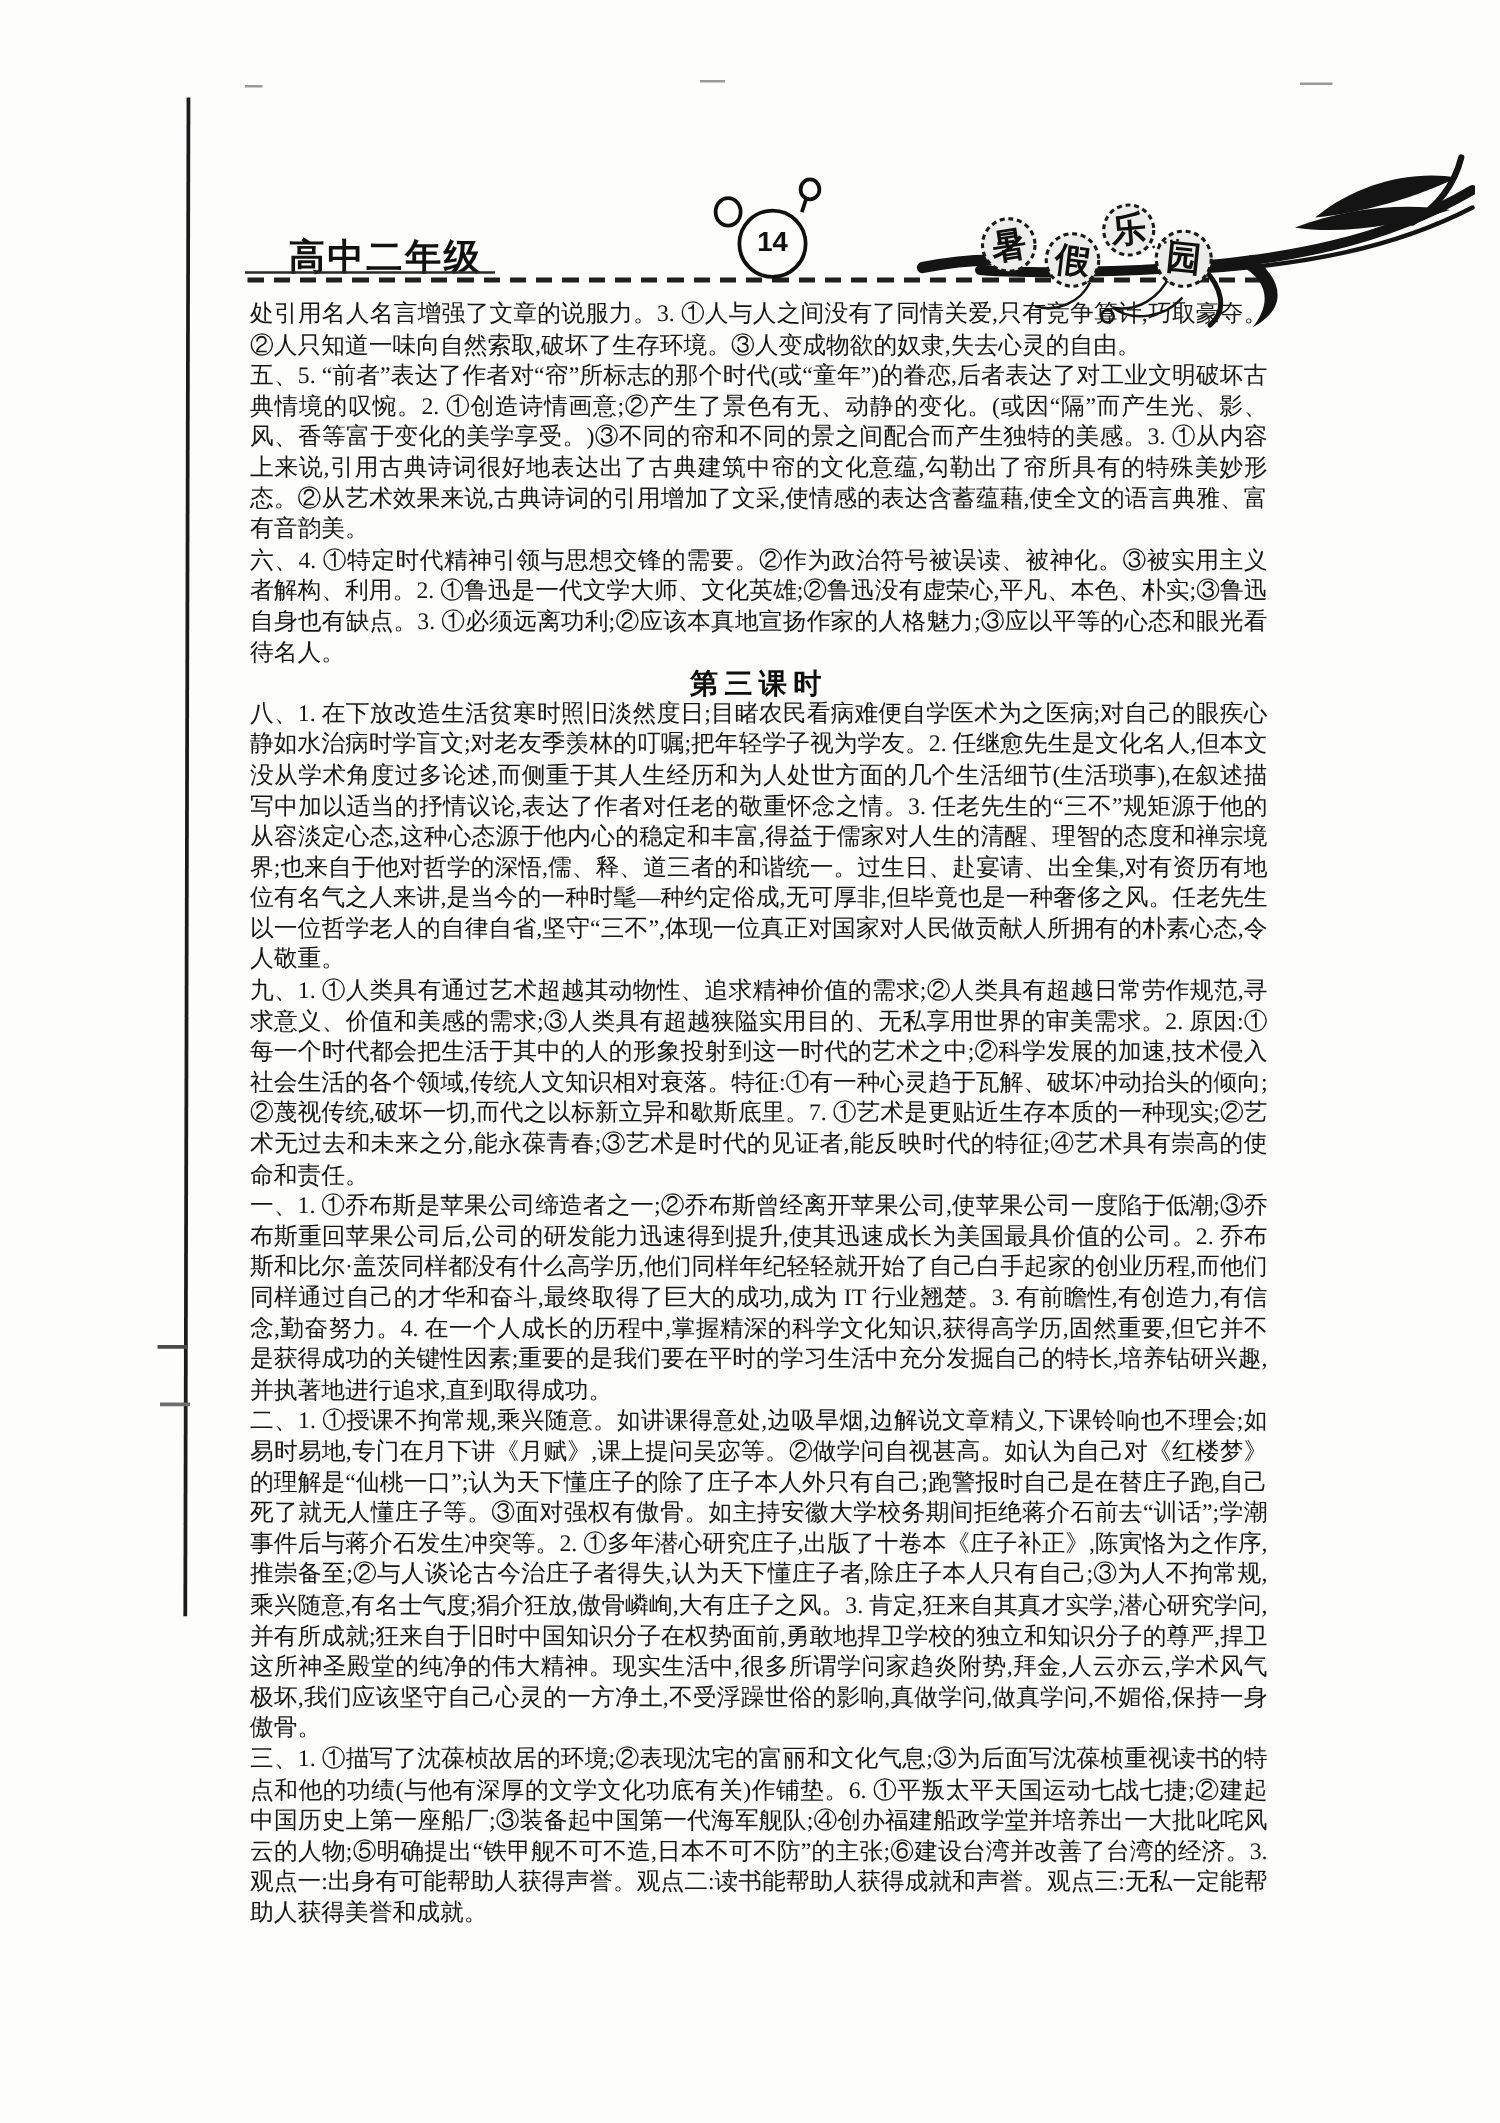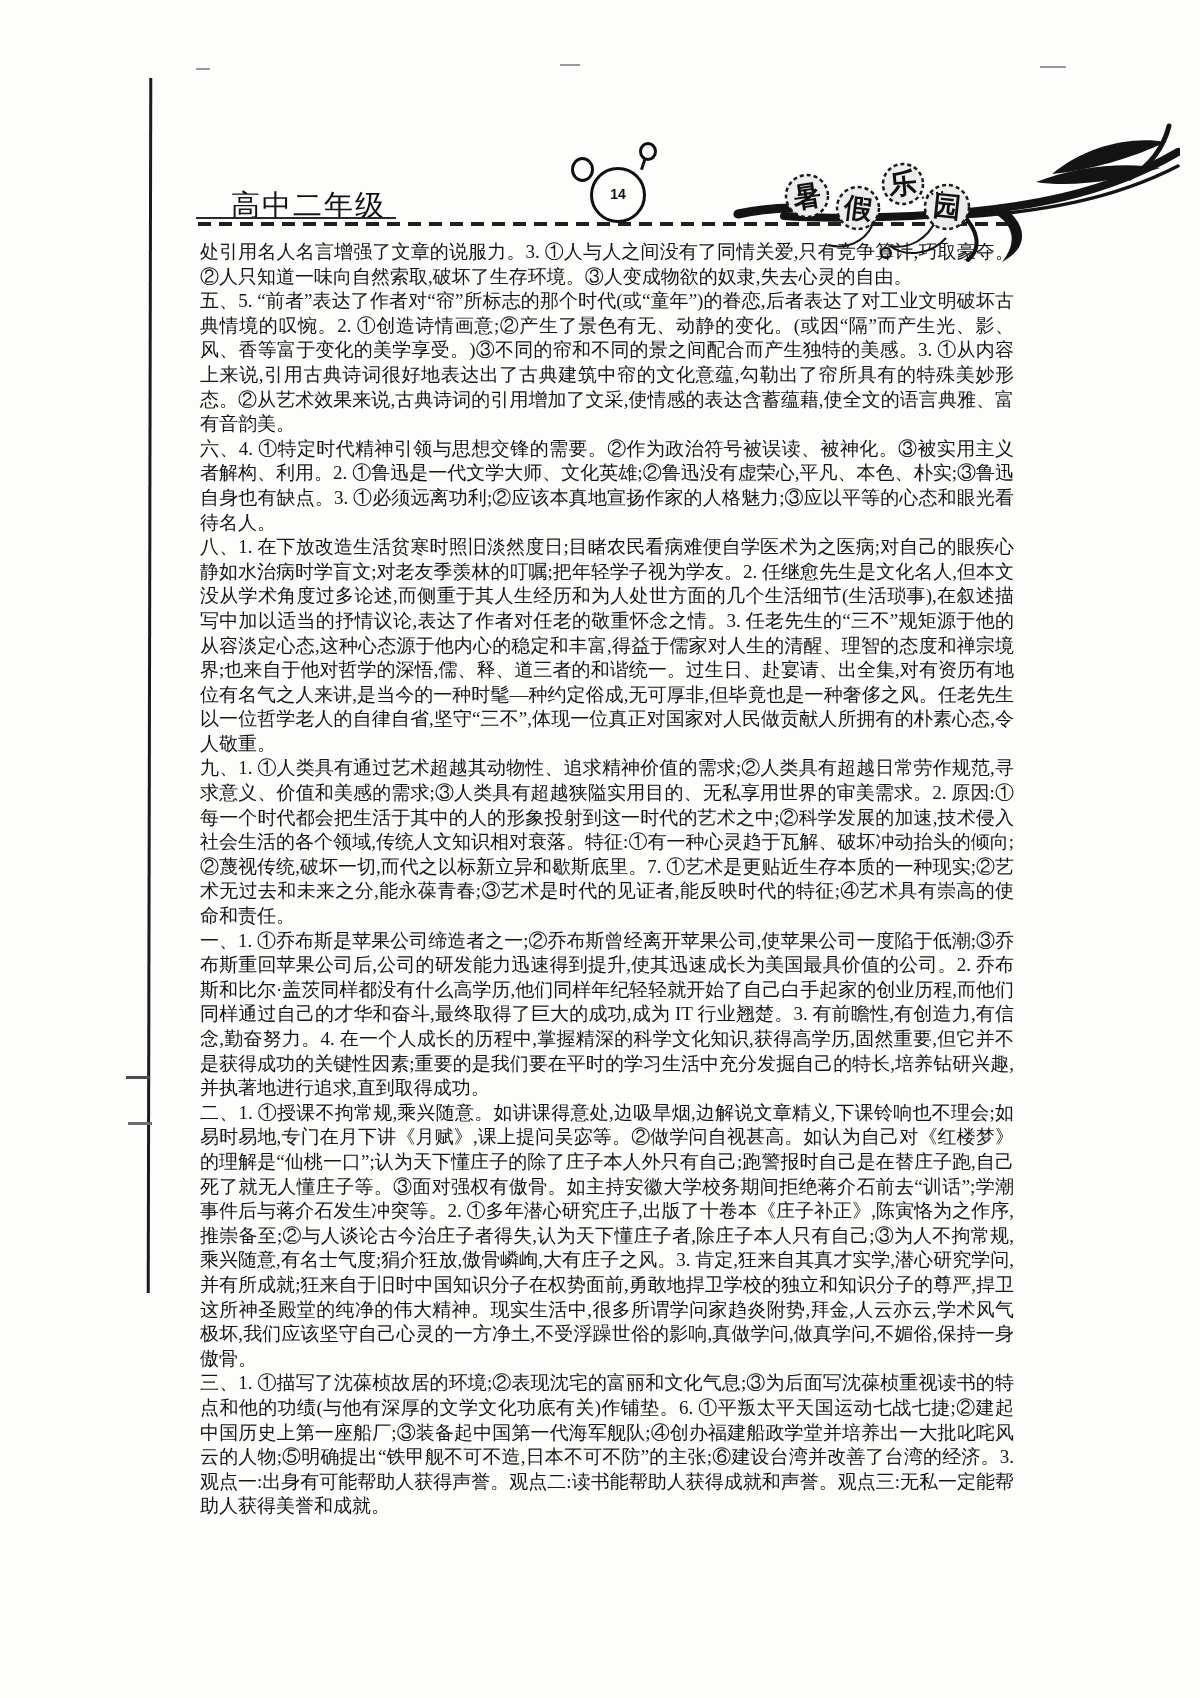--- a/index.html
+++ b/index.html
@@ -18,33 +18,33 @@
   }
   .margin-dash{position:absolute;background:#4a4a4a;}
   .margin-dash.d1{left:126px;top:1076px;width:24px;height:3px;}
   .margin-dash.d2{left:128px;top:1122px;width:24px;height:2.5px;background:#6e6e6e;}
   .speck{position:absolute;background:#9a9a9a;height:2px;}
 
   
   .grade-label{
     position:absolute;left:231px;top:186px;
     font-family:"Liberation Sans","DejaVu Sans",sans-serif;
-    font-size:29px;font-weight:normal;letter-spacing:2px;color:#111;
+    font-size:29px;font-weight:bold;letter-spacing:2px;color:#111;
   }
   .grade-underline{position:absolute;left:196px;top:217px;width:200px;height:2px;background:#2a2a2a;}
   .header-rule{
     position:absolute;left:198px;top:222px;width:818px;height:4px;
     background:repeating-linear-gradient(90deg,#1f1f1f 0 13px,transparent 13px 21px);
   }
   
   .badge-main{
     position:absolute;left:590px;top:167px;width:50px;height:50px;
     border:3.5px solid #101010;border-radius:50%;
     font-family:"Liberation Sans","DejaVu Sans",sans-serif;
-    font-size:14px;font-weight:bold;text-align:center;line-height:48px;color:#101010;
+    font-size:22px;font-weight:bold;text-align:center;line-height:48px;color:#101010;
     background:#fdfdfc;z-index:3;
   }
   .badge-dot-left{
     position:absolute;left:571px;top:157px;width:17px;height:19px;
     border:3px solid #101010;border-radius:50%;background:#fdfdfc;z-index:2;
   }
   .badge-dot-right{
     position:absolute;left:639px;top:142px;width:12px;height:13px;
     border:3px solid #101010;border-radius:50%;background:#fdfdfc;z-index:2;
   }
@@ -129,20 +129,21 @@
   </svg>
   <span class="logo-char lc0">暑</span>
   <span class="logo-char lc1">假</span>
   <span class="logo-char lc2">乐</span>
   <span class="logo-char lc3">园</span>
 
   <div class="body-col">
     <p>处引用名人名言增强了文章的说服力。3. ①人与人之间没有了同情关爱,只有竞争算计,巧取豪夺。②人只知道一味向自然索取,破坏了生存环境。③人变成物欲的奴隶,失去心灵的自由。</p>
     <p>五、5. “前者”表达了作者对“帘”所标志的那个时代(或“童年”)的眷恋,后者表达了对工业文明破坏古典情境的叹惋。2. ①创造诗情画意;②产生了景色有无、动静的变化。(或因“隔”而产生光、影、风、香等富于变化的美学享受。)③不同的帘和不同的景之间配合而产生独特的美感。3. ①从内容上来说,引用古典诗词很好地表达出了古典建筑中帘的文化意蕴,勾勒出了帘所具有的特殊美妙形态。②从艺术效果来说,古典诗词的引用增加了文采,使情感的表达含蓄蕴藉,使全文的语言典雅、富有音韵美。</p>
     <p>六、4. ①特定时代精神引领与思想交锋的需要。②作为政治符号被误读、被神化。③被实用主义者解构、利用。2. ①鲁迅是一代文学大师、文化英雄;②鲁迅没有虚荣心,平凡、本色、朴实;③鲁迅自身也有缺点。3. ①必须远离功利;②应该本真地宣扬作家的人格魅力;③应以平等的心态和眼光看待名人。</p>
+    <p class="lesson-heading">第三课时</p>
     <p>八、1. 在下放改造生活贫寒时照旧淡然度日;目睹农民看病难便自学医术为之医病;对自己的眼疾心静如水治病时学盲文;对老友季羡林的叮嘱;把年轻学子视为学友。2. 任继愈先生是文化名人,但本文没从学术角度过多论述,而侧重于其人生经历和为人处世方面的几个生活细节(生活琐事),在叙述描写中加以适当的抒情议论,表达了作者对任老的敬重怀念之情。3. 任老先生的“三不”规矩源于他的从容淡定心态,这种心态源于他内心的稳定和丰富,得益于儒家对人生的清醒、理智的态度和禅宗境界;也来自于他对哲学的深悟,儒、释、道三者的和谐统一。过生日、赴宴请、出全集,对有资历有地位有名气之人来讲,是当今的一种时髦—种约定俗成,无可厚非,但毕竟也是一种奢侈之风。任老先生以一位哲学老人的自律自省,坚守“三不”,体现一位真正对国家对人民做贡献人所拥有的朴素心态,令人敬重。</p>
     <p>九、1. ①人类具有通过艺术超越其动物性、追求精神价值的需求;②人类具有超越日常劳作规范,寻求意义、价值和美感的需求;③人类具有超越狭隘实用目的、无私享用世界的审美需求。2. 原因:①每一个时代都会把生活于其中的人的形象投射到这一时代的艺术之中;②科学发展的加速,技术侵入社会生活的各个领域,传统人文知识相对衰落。特征:①有一种心灵趋于瓦解、破坏冲动抬头的倾向;②蔑视传统,破坏一切,而代之以标新立异和歇斯底里。7. ①艺术是更贴近生存本质的一种现实;②艺术无过去和未来之分,能永葆青春;③艺术是时代的见证者,能反映时代的特征;④艺术具有崇高的使命和责任。</p>
     <p>一、1. ①乔布斯是苹果公司缔造者之一;②乔布斯曾经离开苹果公司,使苹果公司一度陷于低潮;③乔布斯重回苹果公司后,公司的研发能力迅速得到提升,使其迅速成长为美国最具价值的公司。2. 乔布斯和比尔·盖茨同样都没有什么高学历,他们同样年纪轻轻就开始了自己白手起家的创业历程,而他们同样通过自己的才华和奋斗,最终取得了巨大的成功,成为 IT 行业翘楚。3. 有前瞻性,有创造力,有信念,勤奋努力。4. 在一个人成长的历程中,掌握精深的科学文化知识,获得高学历,固然重要,但它并不是获得成功的关键性因素;重要的是我们要在平时的学习生活中充分发掘自己的特长,培养钻研兴趣,并执著地进行追求,直到取得成功。</p>
     <p>二、1. ①授课不拘常规,乘兴随意。如讲课得意处,边吸旱烟,边解说文章精义,下课铃响也不理会;如易时易地,专门在月下讲《月赋》,课上提问吴宓等。②做学问自视甚高。如认为自己对《红楼梦》的理解是“仙桃一口”;认为天下懂庄子的除了庄子本人外只有自己;跑警报时自己是在替庄子跑,自己死了就无人懂庄子等。③面对强权有傲骨。如主持安徽大学校务期间拒绝蒋介石前去“训话”;学潮事件后与蒋介石发生冲突等。2. ①多年潜心研究庄子,出版了十卷本《庄子补正》,陈寅恪为之作序,推崇备至;②与人谈论古今治庄子者得失,认为天下懂庄子者,除庄子本人只有自己;③为人不拘常规,乘兴随意,有名士气度;狷介狂放,傲骨嶙峋,大有庄子之风。3. 肯定,狂来自其真才实学,潜心研究学问,并有所成就;狂来自于旧时中国知识分子在权势面前,勇敢地捍卫学校的独立和知识分子的尊严,捍卫这所神圣殿堂的纯净的伟大精神。现实生活中,很多所谓学问家趋炎附势,拜金,人云亦云,学术风气极坏,我们应该坚守自己心灵的一方净土,不受浮躁世俗的影响,真做学问,做真学问,不媚俗,保持一身傲骨。</p>
     <p>三、1. ①描写了沈葆桢故居的环境;②表现沈宅的富丽和文化气息;③为后面写沈葆桢重视读书的特点和他的功绩(与他有深厚的文学文化功底有关)作铺垫。6. ①平叛太平天国运动七战七捷;②建起中国历史上第一座船厂;③装备起中国第一代海军舰队;④创办福建船政学堂并培养出一大批叱咤风云的人物;⑤明确提出“铁甲舰不可不造,日本不可不防”的主张;⑥建设台湾并改善了台湾的经济。3. 观点一:出身有可能帮助人获得声誉。观点二:读书能帮助人获得成就和声誉。观点三:无私一定能帮助人获得美誉和成就。</p>
   </div>
 
 </div>
 
 </body></html>

